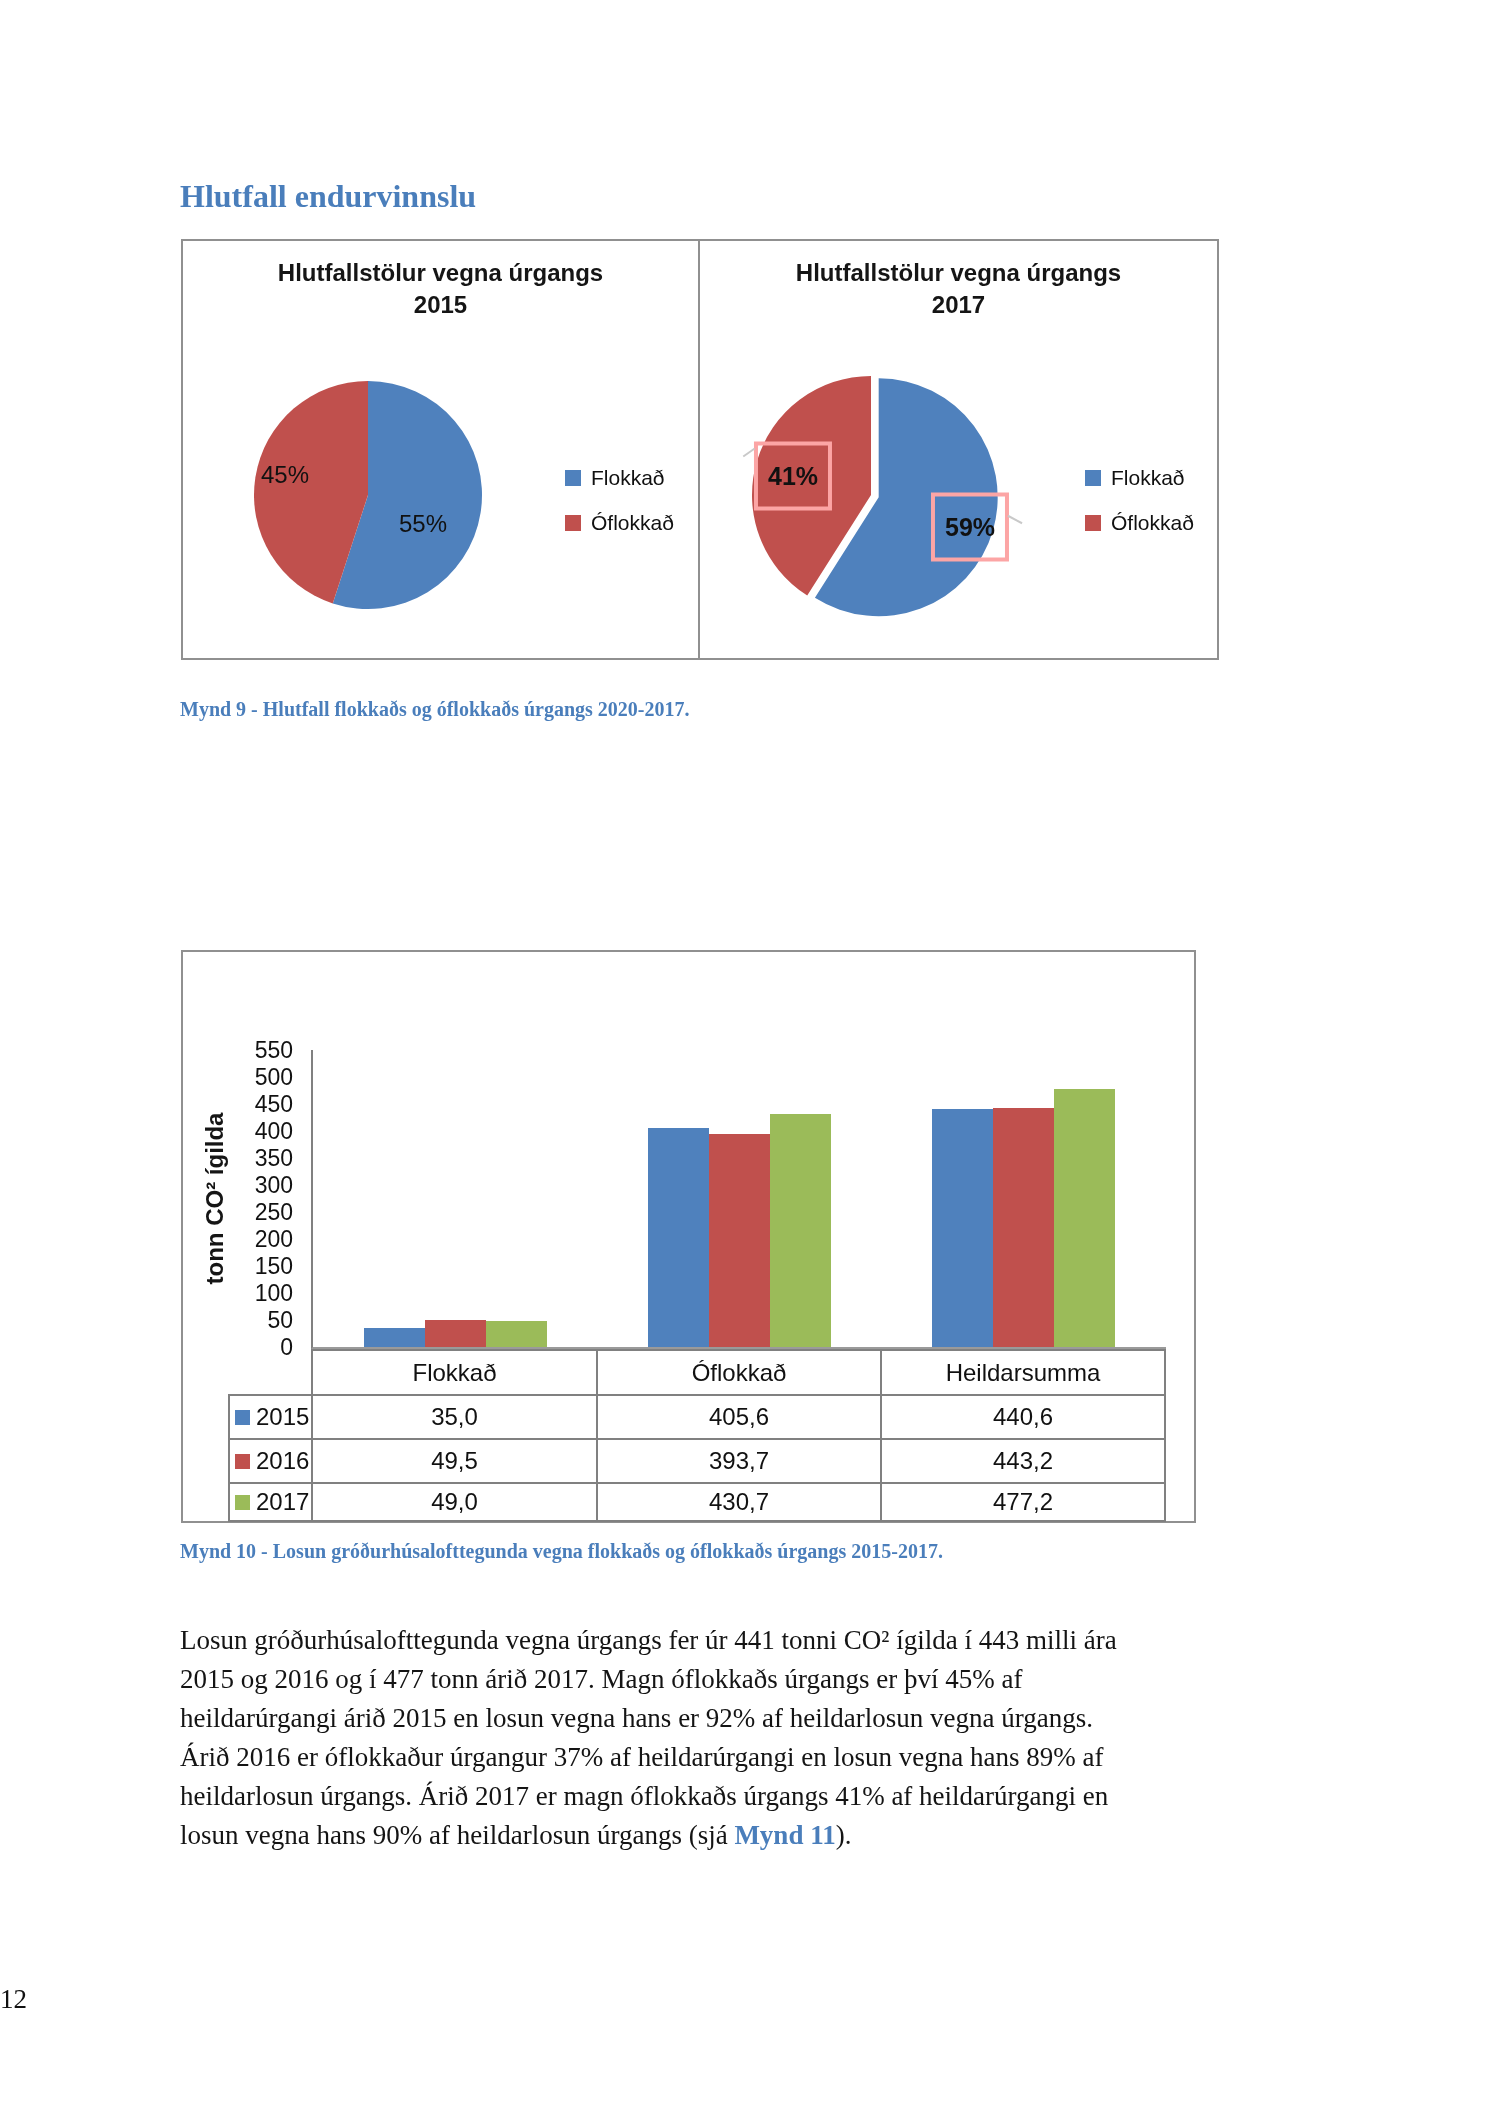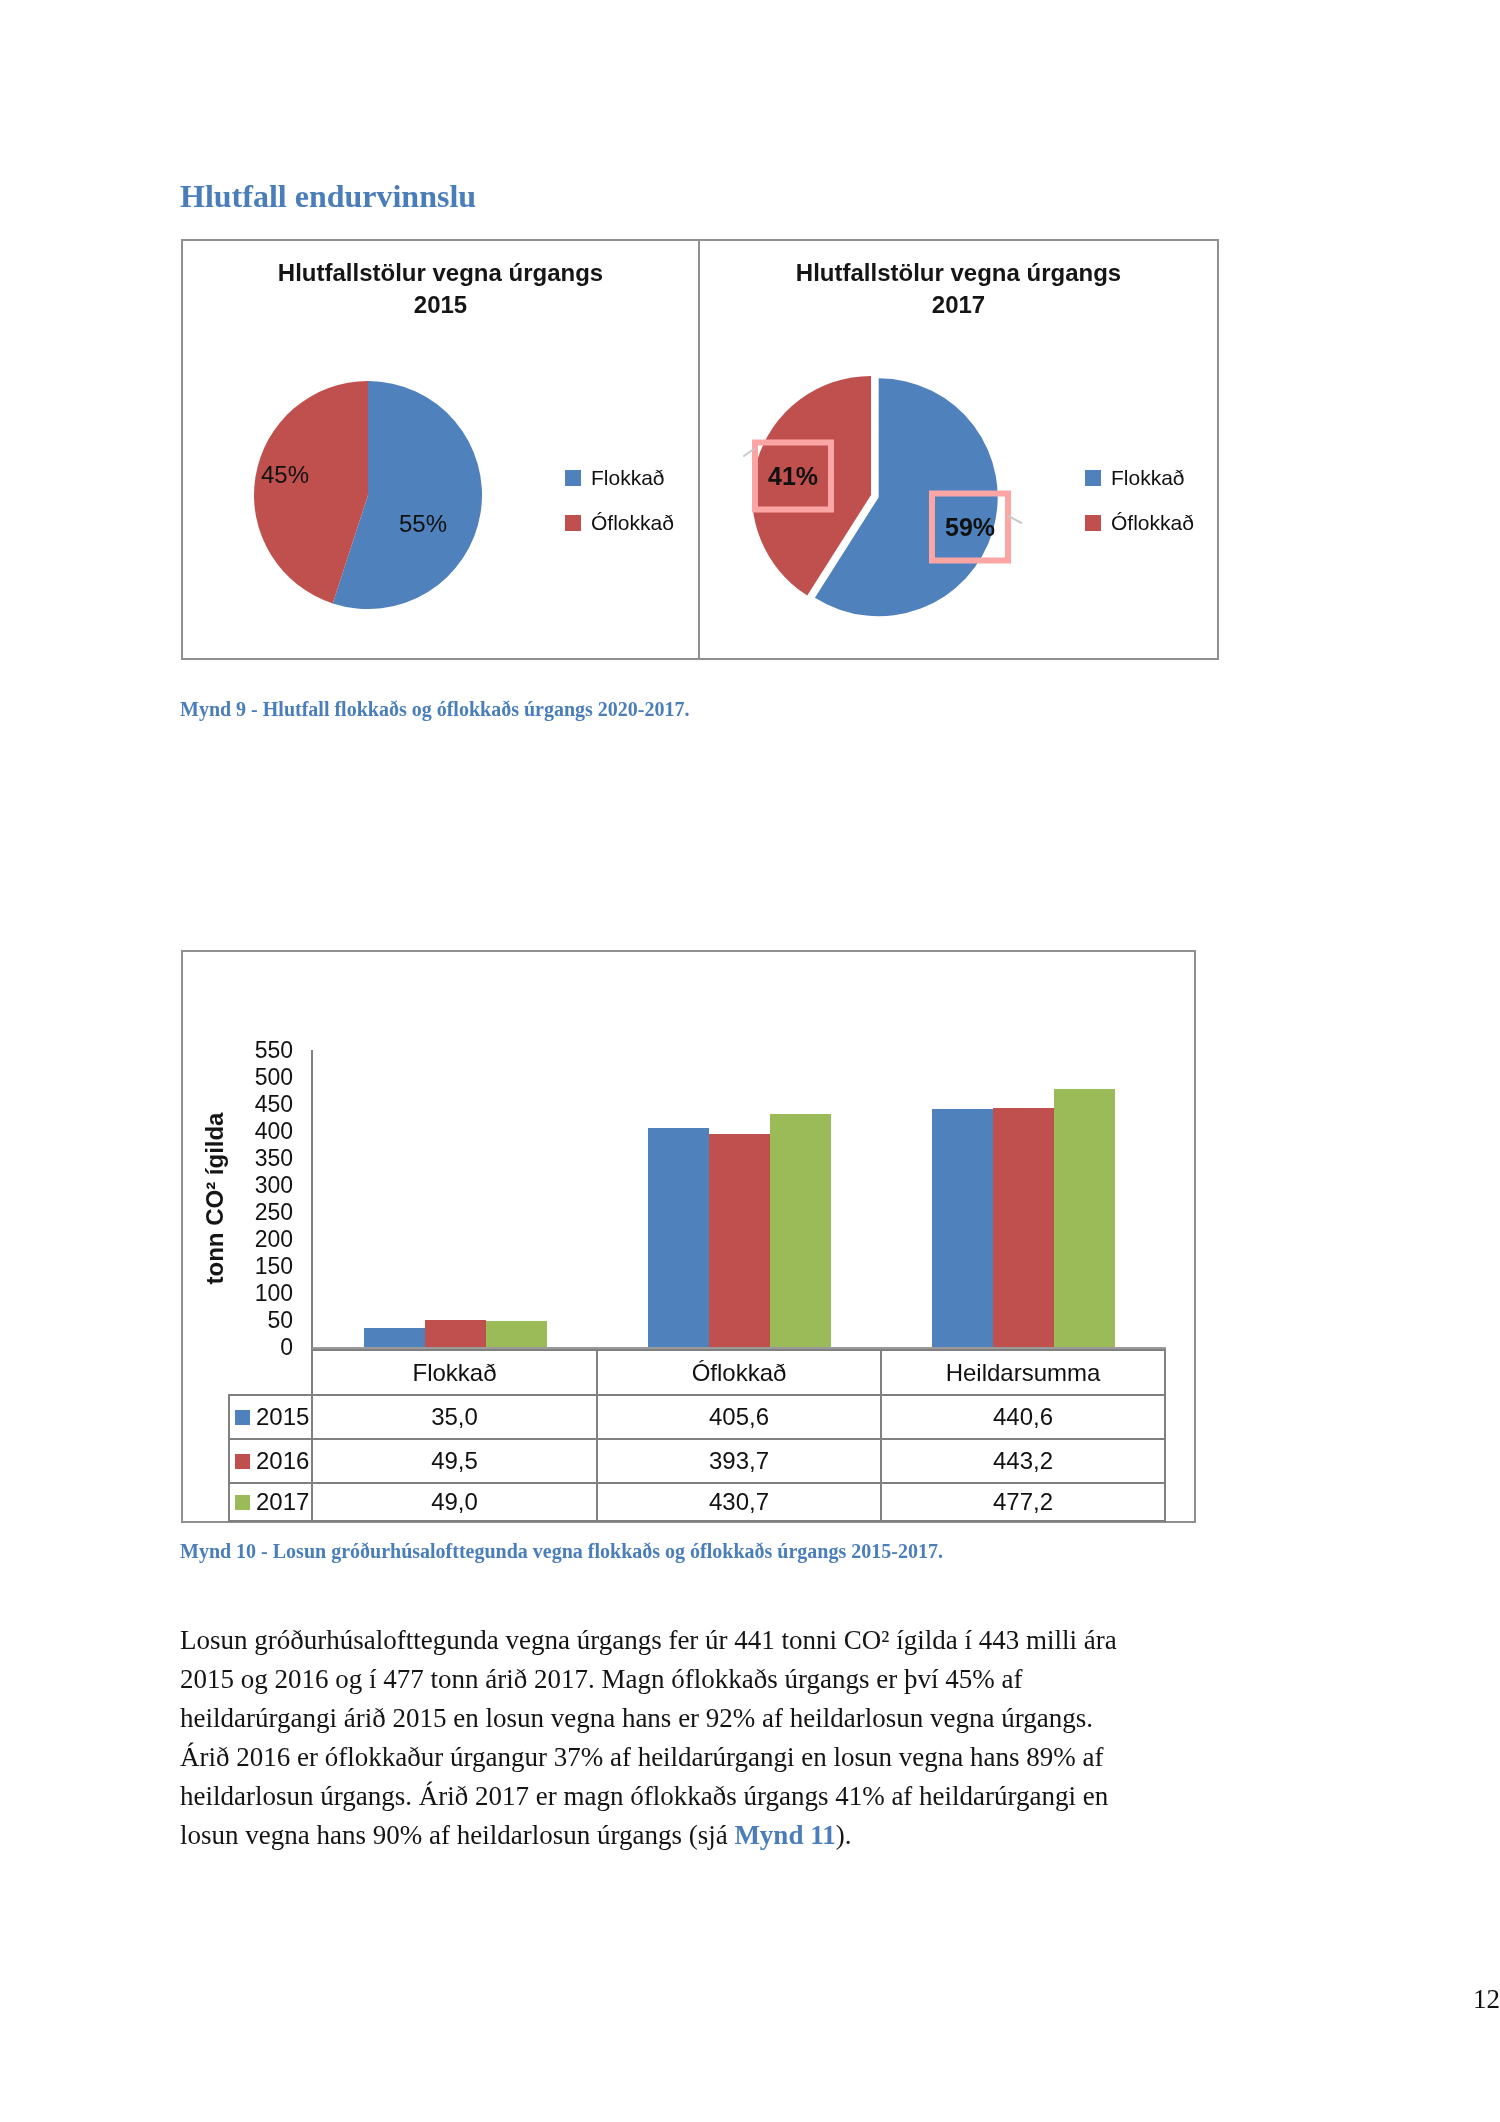--- a/index.html
+++ b/index.html
@@ -26,21 +26,21 @@
              font-family:"Liberation Sans",sans-serif;box-sizing:border-box;}
   .pie-panel.second{margin-left:-2px;width:521px;}
   .pie-title{position:absolute;top:16px;left:0;right:0;text-align:center;
              font-size:24px;font-weight:bold;line-height:32px;color:#151515;}
   .pie-svg{position:absolute;width:270px;height:270px;}
   #pie-svg-2015{left:50px;top:119px;}
   #pie-svg-2017{left:36px;top:119px;}
   .pie-label{position:absolute;font-size:24px;color:#111;transform:translate(-50%,-50%);}
   #label-oflokkad-2015{left:102px;top:234px;}
   #label-flokkad-2015{left:240px;top:283px;}
-  .pie-callout{position:absolute;transform:translate(-50%,-50%);border:6px solid #fca5a5;
+  .pie-callout{position:absolute;transform:translate(-50%,-50%);border:4px solid #fca5a5;
                font-weight:bold;font-size:25px;padding:16px 10px;color:#111;}
   #label-oflokkad-2017{left:93px;top:235px;}
   #label-flokkad-2017{left:270px;top:286px;}
   .leader{position:absolute;background:#c9c9c9;height:2px;}
   .leader-41{width:14px;left:-16px;top:6px;transform:rotate(-35deg);}
   .leader-59{width:16px;right:-18px;top:22px;transform:rotate(28deg);}
   .legend{position:absolute;top:222px;}
   .pie-panel.first .legend{left:382px;}
   .pie-panel.second .legend{left:385px;}
   .legend-item{display:flex;align-items:center;height:30px;margin-bottom:15px;
@@ -66,21 +66,21 @@
   #chart-table td,#chart-table th{border:2px solid #808080;font-weight:normal;font-size:24px;
             text-align:center;color:#111;padding:0;overflow:hidden;}
   #chart-table .corner{border:none;background:transparent;}
   #chart-table tr.hrow{height:45px;}
   #chart-table tr.drow{height:44px;}
   #chart-table tr.drow-last{height:38px;}
   #chart-table td.lg{text-align:left;}
   .lg-inner{display:flex;align-items:center;padding-left:5px;}
   .lg-inner .sw{width:15px;height:15px;margin-right:6px;}
 
-  .page-number{position:absolute;left:0;right:0;top:1984px;text-align:right;
+  .page-number{position:absolute;left:0;right:0;top:1984px;text-align:left;
                font-size:27px;color:#111;}
 </style>
 </head>
 <body>
 
 <div class="page">
 
   <div class="heading" id="heading1">Hlutfall endurvinnslu</div>
 
   <div class="fig-pies">

